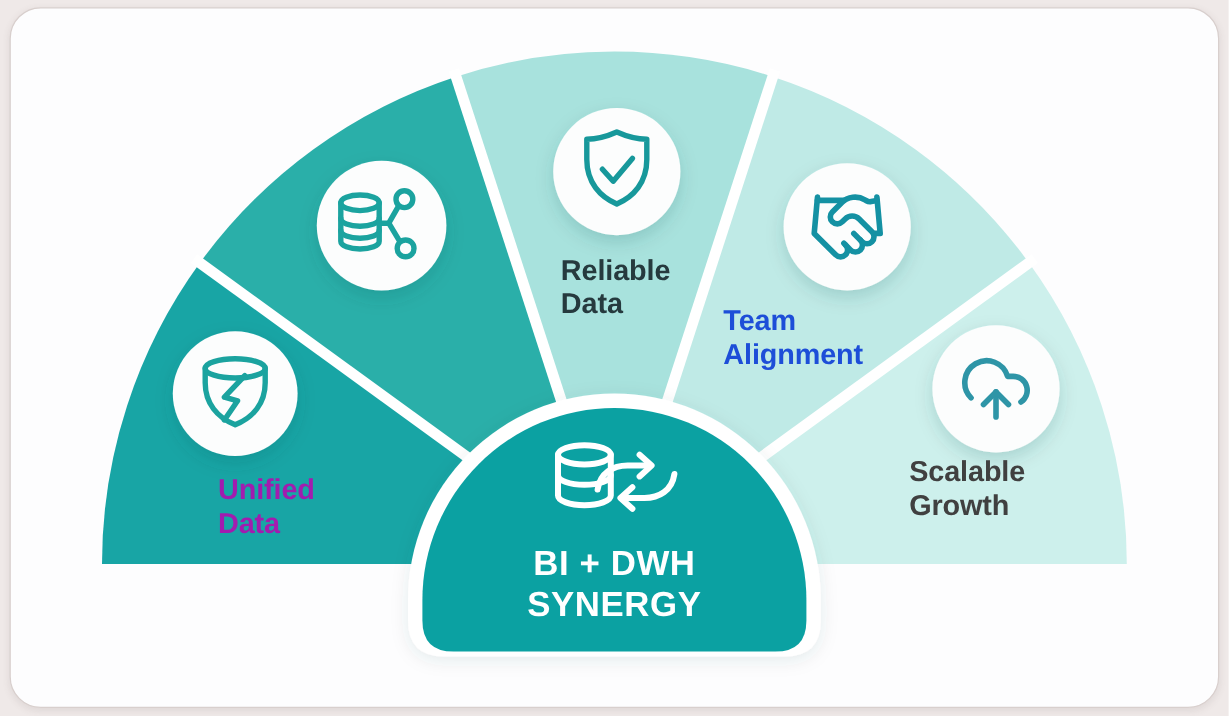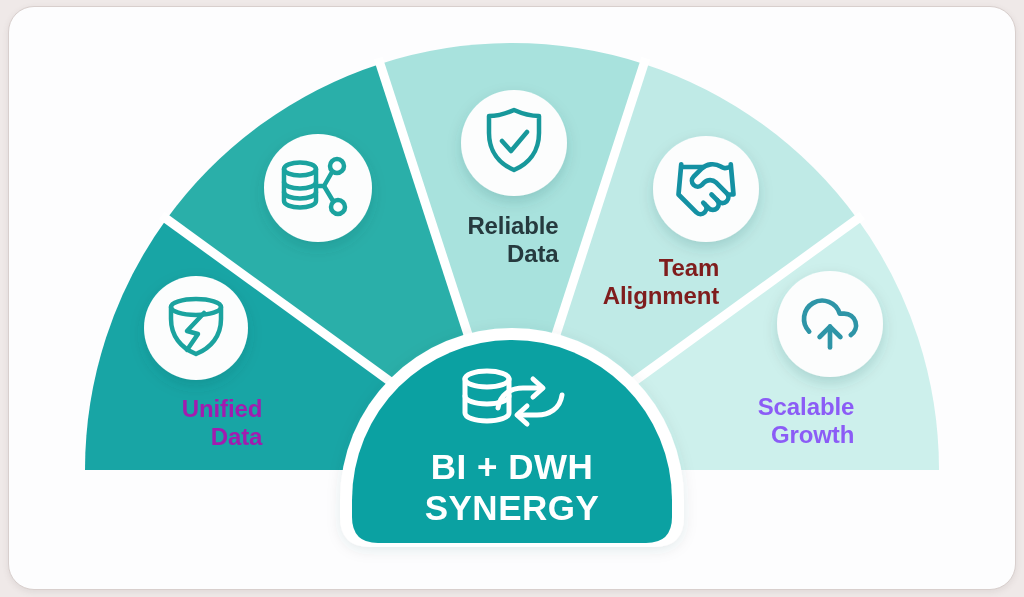--- a/index.html
+++ b/index.html
@@ -15,33 +15,33 @@
     left:8px;top:6px;right:8px;bottom:7px;
     background:#fdfdfe;
     border:1px solid #d8cfcd;
     border-radius:26px;
     box-shadow:0 2px 6px rgba(90,70,70,0.10);
   }
   svg.gauge{position:absolute;left:0;top:0;}
   .label{
     position:absolute;
     transform:translate(-50%,-50%);
-    text-align:right;
+    text-align:left;
     white-space:pre-line;
     font-size:24px;
     font-weight:700;
     line-height:1.17;
     letter-spacing:-0.1px;
   }
   .center-title{
     position:absolute;
     transform:translate(-50%,-50%);
     text-align:center;
     white-space:pre-line;
-    font-size:35px;
+    font-size:29px;
     font-weight:700;
     line-height:1.16;
     letter-spacing:0.5px;
   }
 </style>
 </head>
 <body>
 
 <div class="stage" style="background: rgb(239, 233, 232);">
   <div class="card" style="background: rgb(253, 253, 254);"></div>
@@ -125,20 +125,20 @@
       <path d="M12 13v8"></path>
       <path d="M4 14.899A7 7 0 1 1 15.71 8h1.79a4.5 4.5 0 0 1 2.5 8.242"></path>
       <path d="m8 17 4-4 4 4"></path>
     </g>
   </svg>
 
   <div class="label" style="left: 222px; top: 423px; color: #a21caf;">Unified
 Data</div>
   <div class="label" style="left: 513px; top: 240px; color: rgb(38, 58, 62);">Reliable
 Data</div>
-  <div class="label" style="left: 661px; top: 282px; color: #7f1d1d;">Team
+  <div class="label" style="left: 661px; top: 282px; color: #1d4ed8;">Team
 Alignment</div>
-  <div class="label" style="left: 806px; top: 421px; color: #8b5cf6;">Scalable
+  <div class="label" style="left: 806px; top: 408px; color: #404040;">Scalable
 Growth</div>
 
   <div class="center-title" style="left: 512px; top: 488px; color: rgb(255, 255, 255);">BI + DWH
 SYNERGY</div>
 </div>
 
 </body></html>

